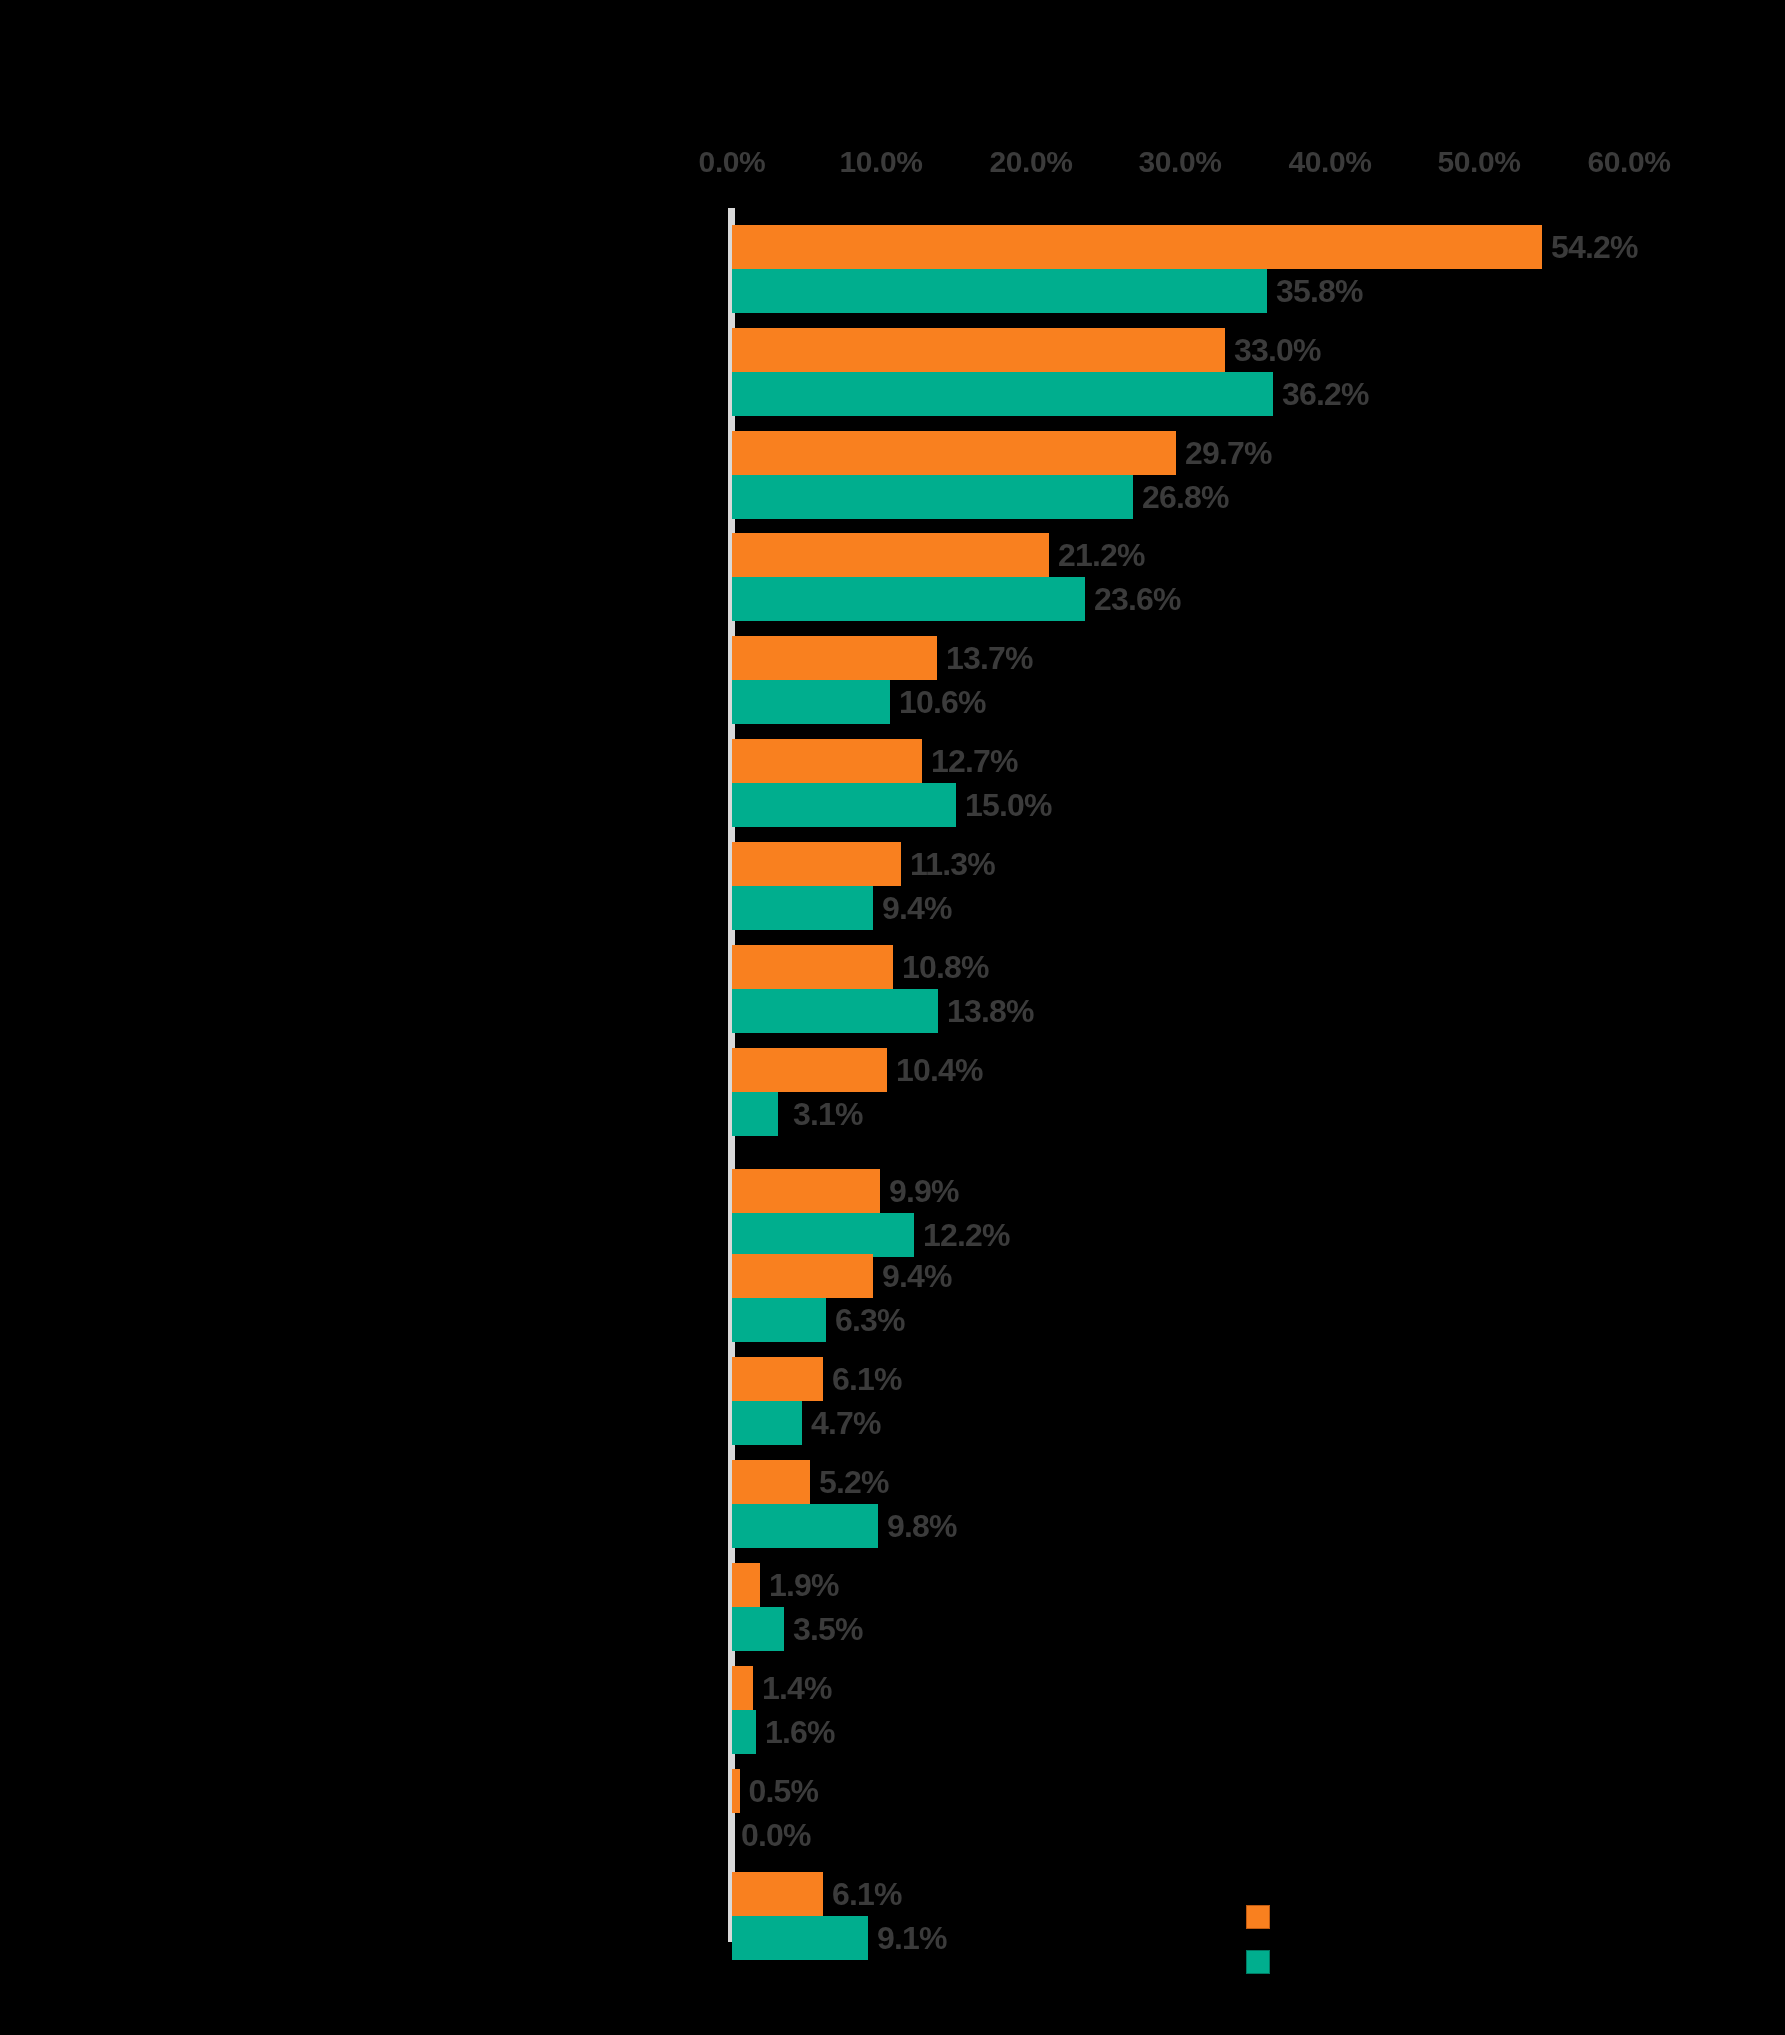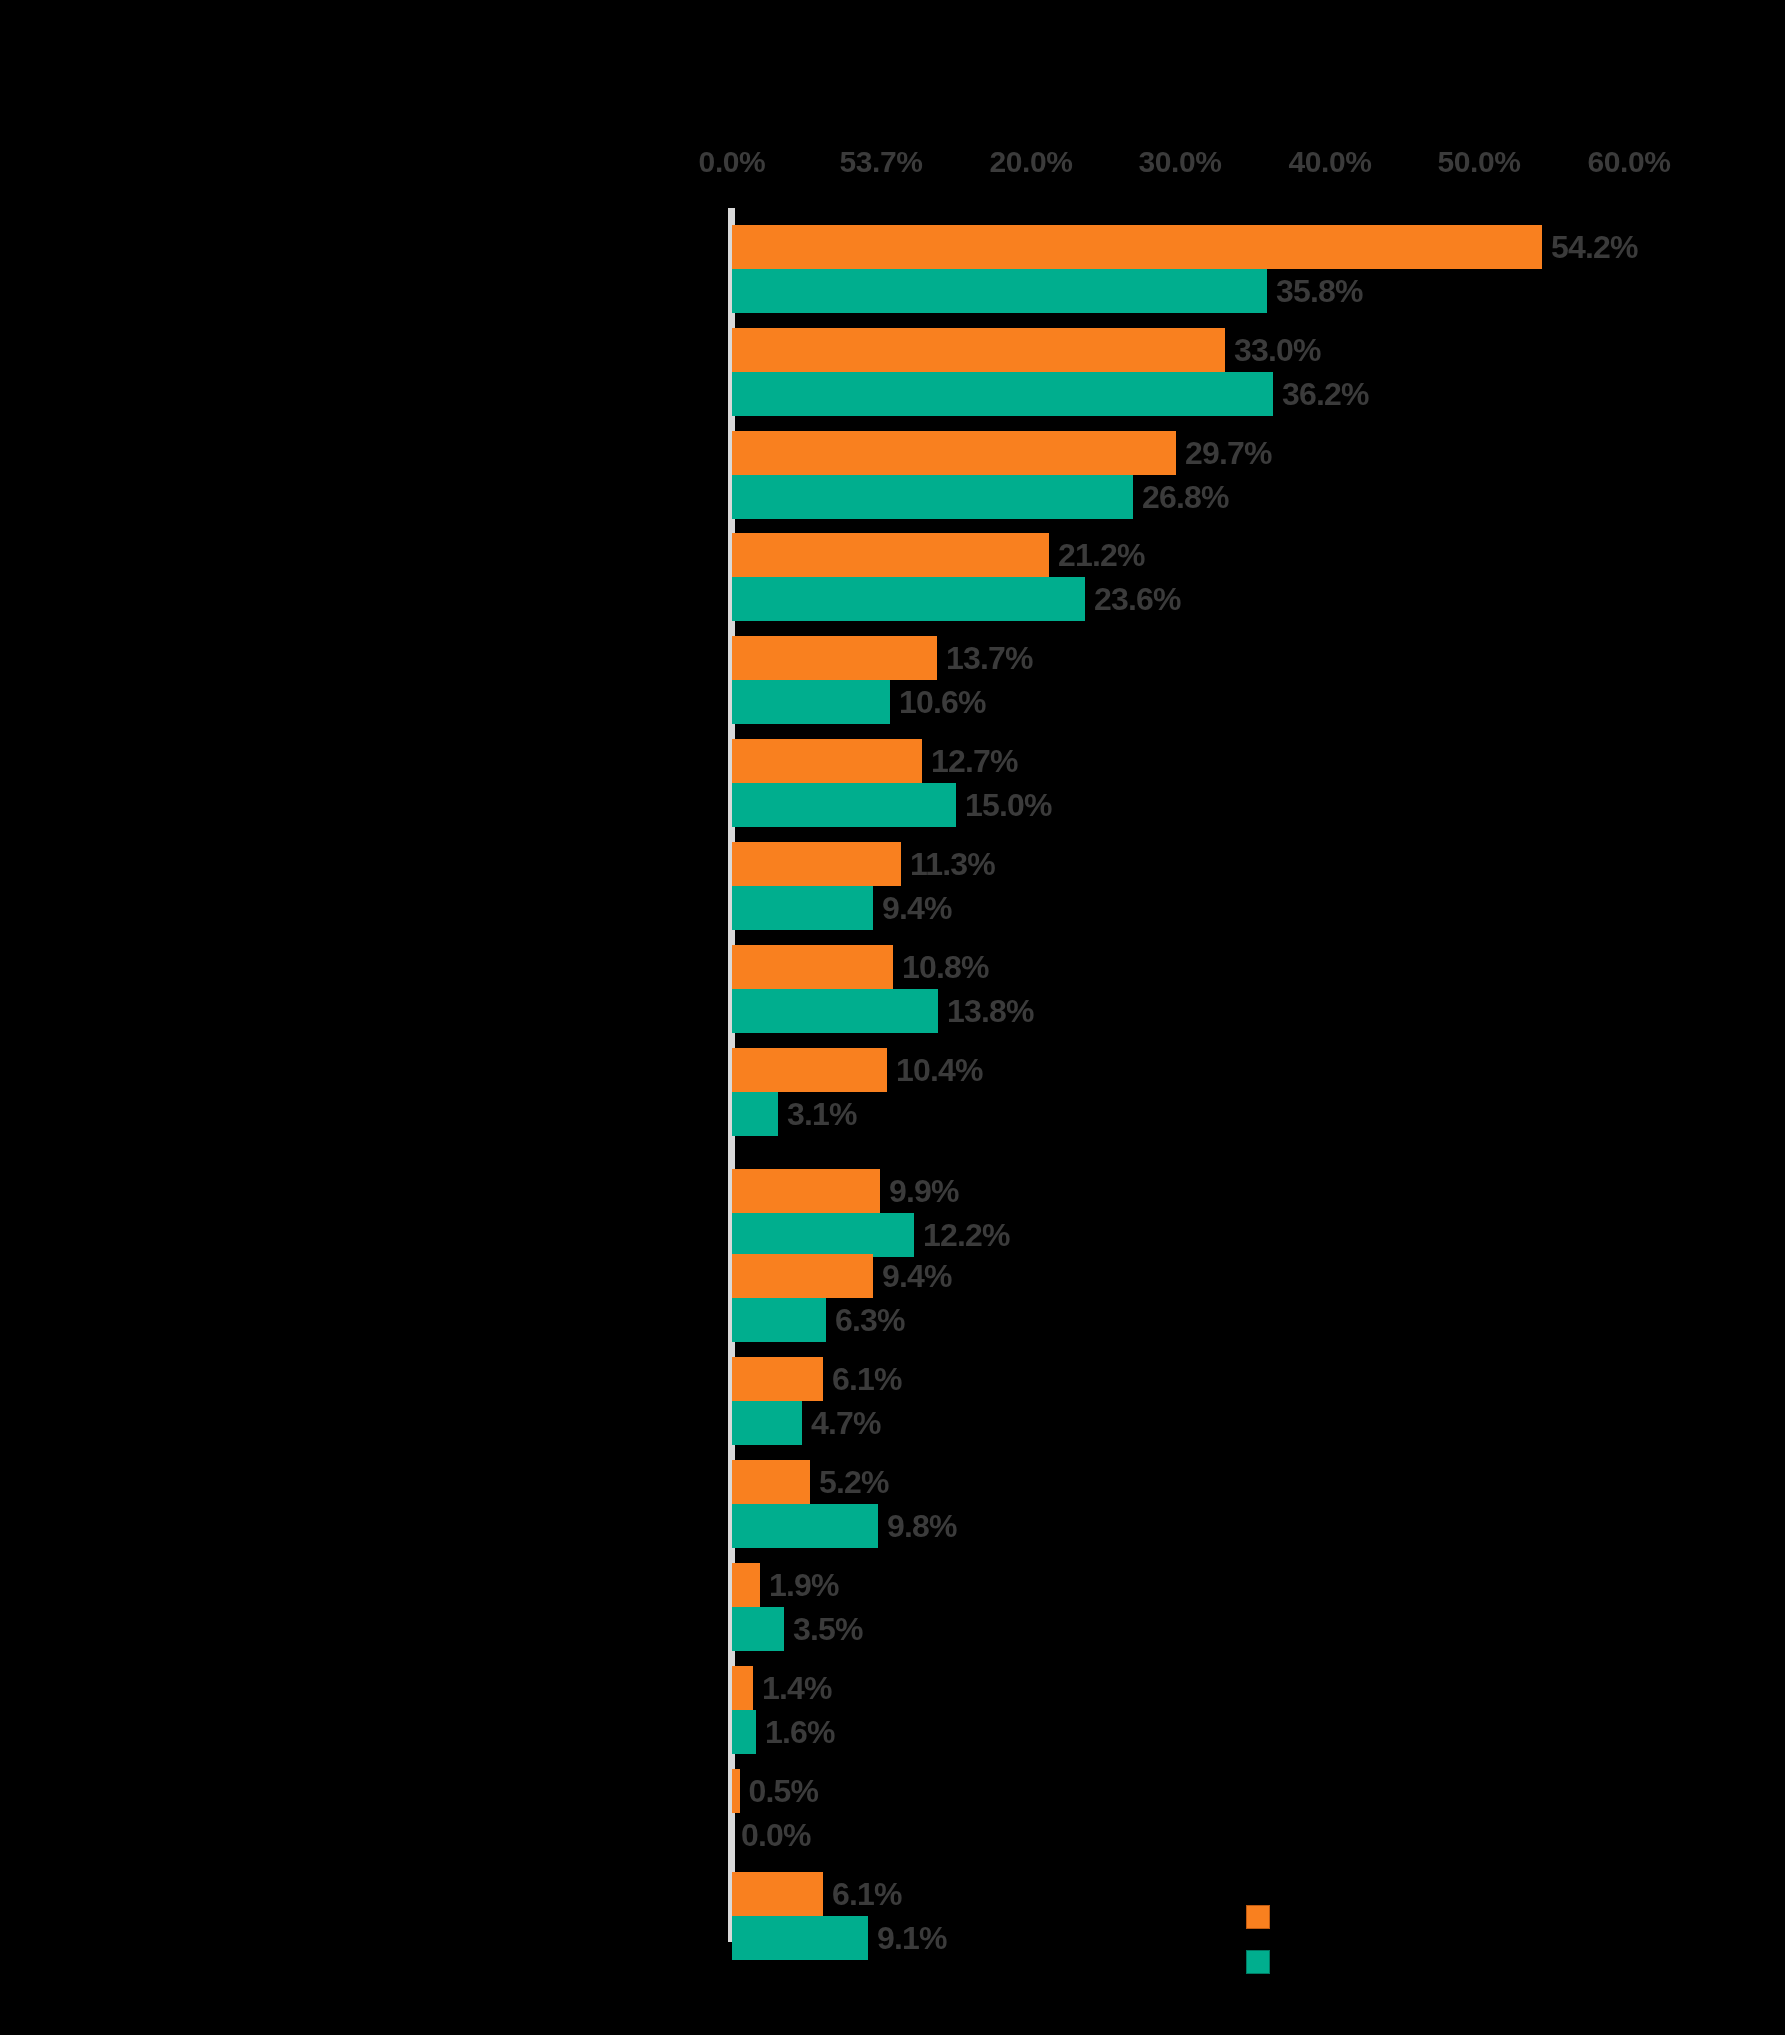--- a/index.html
+++ b/index.html
@@ -131,21 +131,21 @@
     line-height: 26px;
   }
 </style>
 </head>
 <body>
 
 <div id="chart-root">
 
   <div id="x-axis-labels">
       <div class="x-tick-label" style="left: 732px;">0.0%</div>
-      <div class="x-tick-label" style="left: 881px;">53.7%</div>
+      <div class="x-tick-label" style="left: 881px;">10.0%</div>
       <div class="x-tick-label" style="left: 1031px;">20.0%</div>
       <div class="x-tick-label" style="left: 1180px;">30.0%</div>
       <div class="x-tick-label" style="left: 1330px;">40.0%</div>
       <div class="x-tick-label" style="left: 1479px;">50.0%</div>
       <div class="x-tick-label" style="left: 1629px;">60.0%</div>
     </div>
 
   <div id="plot-area">
     <div id="axis-line"></div>
     <div id="categories-container">
@@ -238,21 +238,21 @@
           </div>
         </div>
         <div class="cat-group" style="top: 840px; height: 87px;">
           <div class="cat-label"></div>
           <div class="bar-row" style="top: 0px; width: 1055px;">
             <div class="bar series0" style="width: 155px;"></div>
             <div class="bar-value" style="left: 155px;">10.4%</div>
           </div>
           <div class="bar-row" style="top: 44px; width: 1055px;">
             <div class="bar series1" style="width: 46px;"></div>
-            <div class="bar-value" style="left: 46px;">3.1%</div>
+            <div class="bar-value" style="left: 52px;">3.1%</div>
           </div>
         </div>
         <div class="cat-group" style="top: 961px; height: 87px;">
           <div class="cat-label"></div>
           <div class="bar-row" style="top: 0px; width: 1055px;">
             <div class="bar series0" style="width: 148px;"></div>
             <div class="bar-value" style="left: 148px;">9.9%</div>
           </div>
           <div class="bar-row" style="top: 44px; width: 1055px;">
             <div class="bar series1" style="width: 182px;"></div>

